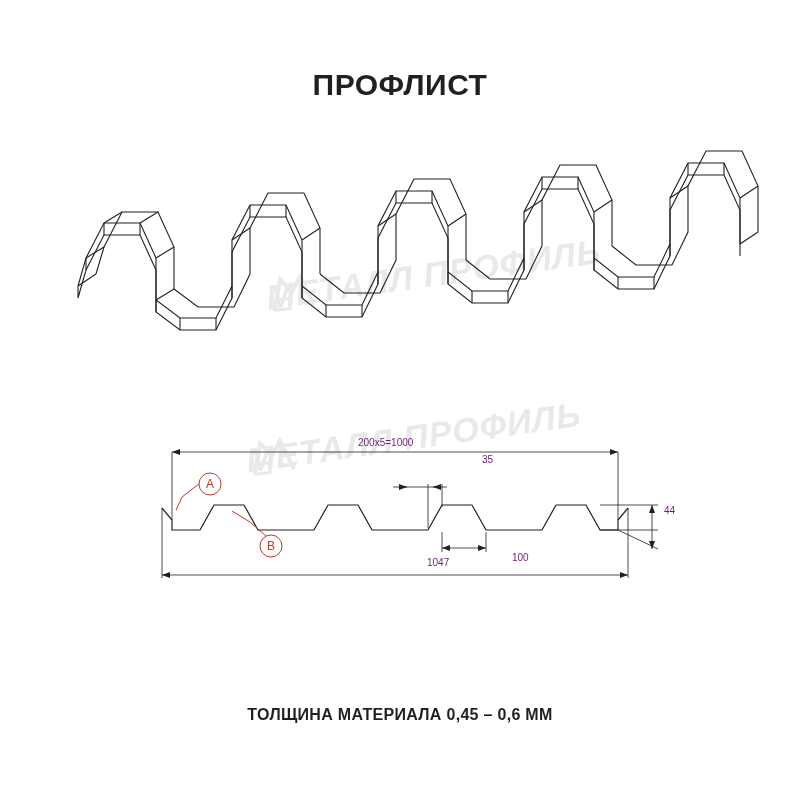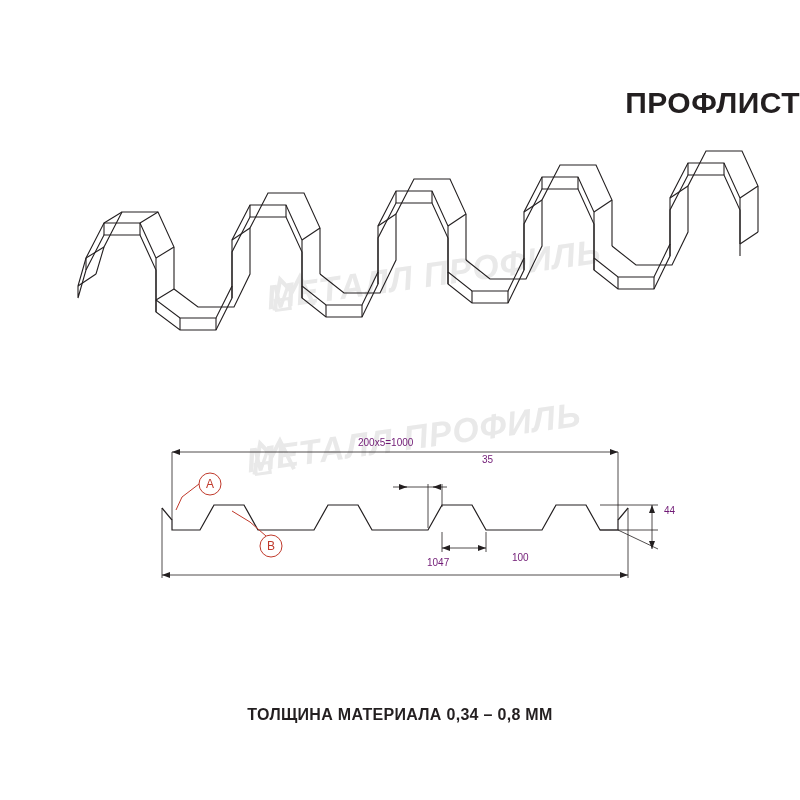--- a/index.html
+++ b/index.html
@@ -18,26 +18,25 @@
   .page {
     position: relative;
     width: 800px;
     height: 800px;
   }
   .title {
     position: absolute;
     top: 68px;
     left: 0;
     width: 800px;
-    text-align: right;
+    text-align: center;
     font-size: 30px;
     font-weight: bold;
     letter-spacing: 0.5px;
     color: #231f20;
-    margin-top: 18px;
   }
   .subtitle {
     position: absolute;
     top: 118px;
     left: 0;
     width: 800px;
     text-align: center;
     font-size: 15px;
     font-weight: bold;
     color: #231f20;
@@ -214,15 +213,15 @@
 
   <div class="dim-text" style="top:437px; left:358px;">200x5=1000</div>
   <div class="dim-text" style="top:454px; left:482px;">35</div>
   <div class="dim-text" style="top:557px; left:379px;margin-left:48px;">1047</div>
   <div class="dim-text" style="top:552px; left:468px;margin-left:44px;">100</div>
   <div class="dim-text" style="top:505px; left:664px;">44</div>
 
   <div class="callout-letter" style="top:477px; left:206px;">A</div>
   <div class="callout-letter" style="top:539px; left:267px;">B</div>
 
-  <div class="footer-note">ТОЛЩИНА МАТЕРИАЛА 0,34 – 0,8 ММ</div>
+  <div class="footer-note">ТОЛЩИНА МАТЕРИАЛА 0,45 – 0,6 ММ</div>
 
 </div>
 
 </body></html>

